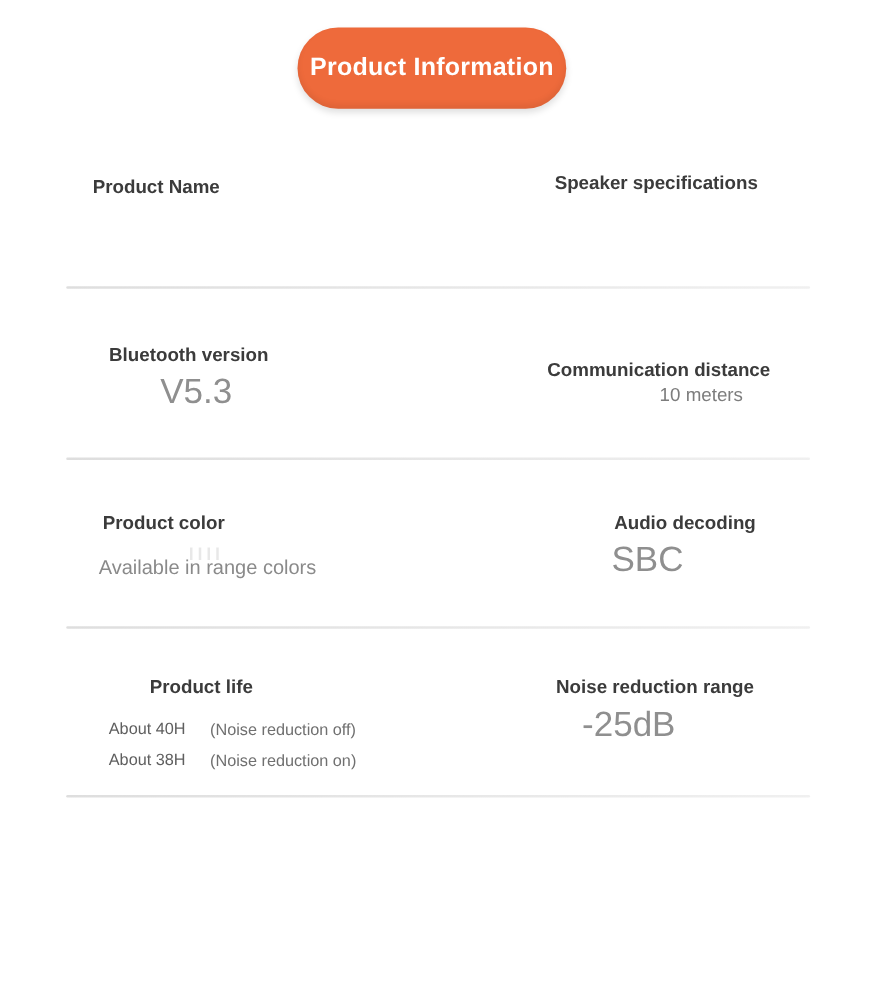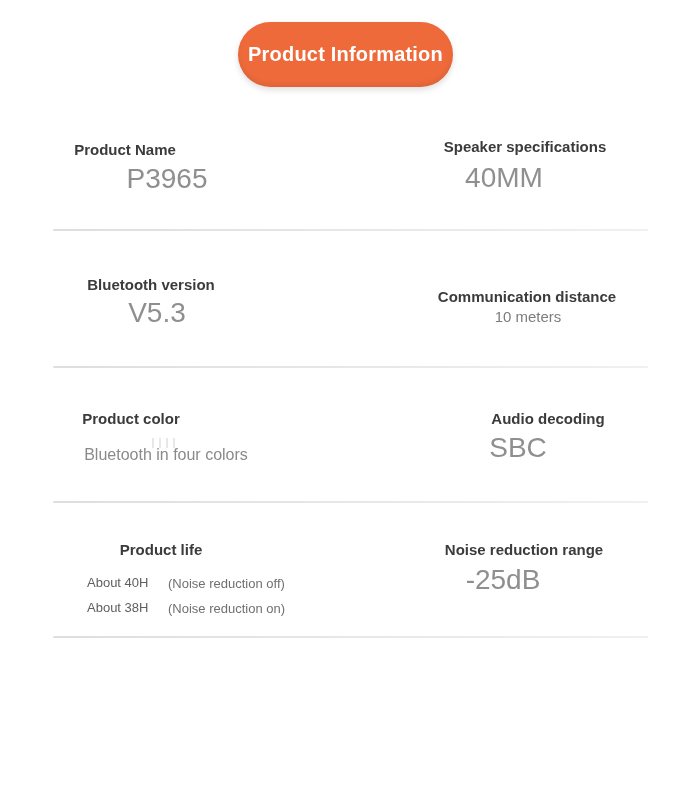--- a/index.html
+++ b/index.html
@@ -44,20 +44,21 @@
     font-weight: 400;
     color: #8f8f8f;
     white-space: nowrap;
   }
   .val-sm {
     position: absolute;
     transform: translateX(-50%);
     font-size: 15px;
     color: #7d7d7d;
     white-space: nowrap;
+    margin-left: 33px;
   }
   .val-md {
     position: absolute;
     transform: translateX(-50%);
     font-size: 16px;
     color: #8a8a8a;
     white-space: nowrap;
   }
   .battery-val {
     position: absolute;
@@ -123,41 +124,39 @@
   #divider-4 { top: 636px; }
 </style>
 </head>
 <body>
 
 <div class="page">
 
   <button class="pill-button">Product Information</button>
 
   <div class="lbl" id="lbl-product-name">Product Name</div>
-  <div class="val" id="val-product-name">P3965</div>
   <div class="lbl" id="lbl-speaker">Speaker specifications</div>
-  <div class="val" id="val-speaker">40MM</div>
 
   <div class="divider" id="divider-1"></div>
 
   <div class="lbl" id="lbl-bluetooth">Bluetooth version</div>
   <div class="val" id="val-bluetooth">V5.3</div>
   <div class="lbl" id="lbl-comm">Communication distance</div>
   <div class="val-sm" id="val-comm">10 meters</div>
 
   <div class="divider" id="divider-2"></div>
 
   <div class="lbl" id="lbl-color">Product color</div>
   <div class="ghost">
       <span></span>
       <span></span>
       <span></span>
       <span></span>
     </div>
-  <div class="val-md" id="val-color">Bluetooth in four colors</div>
+  <div class="val-md" id="val-color">Available in range colors</div>
   <div class="lbl" id="lbl-audio">Audio decoding</div>
   <div class="val" id="val-audio">SBC</div>
 
   <div class="divider" id="divider-3"></div>
 
   <div class="lbl" id="lbl-battery">Product life</div>
   <div class="battery-val" id="bat-v1">About 40H</div>
   <div class="battery-note" id="bat-n1">(Noise reduction off)</div>
   <div class="battery-val" id="bat-v2">About 38H</div>
   <div class="battery-note" id="bat-n2">(Noise reduction on)</div>

